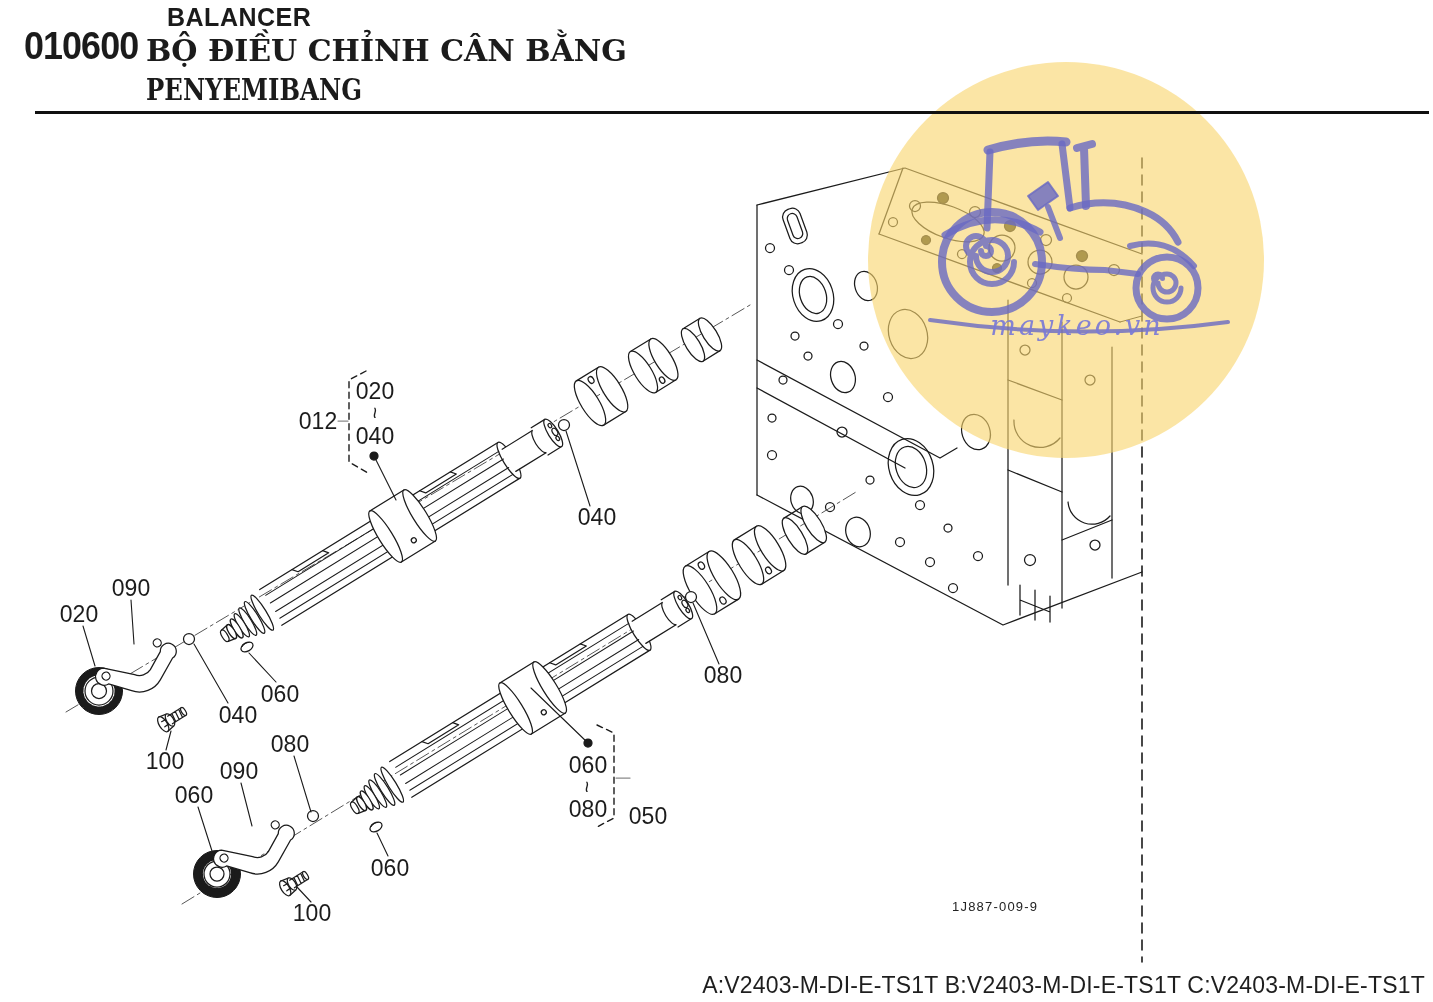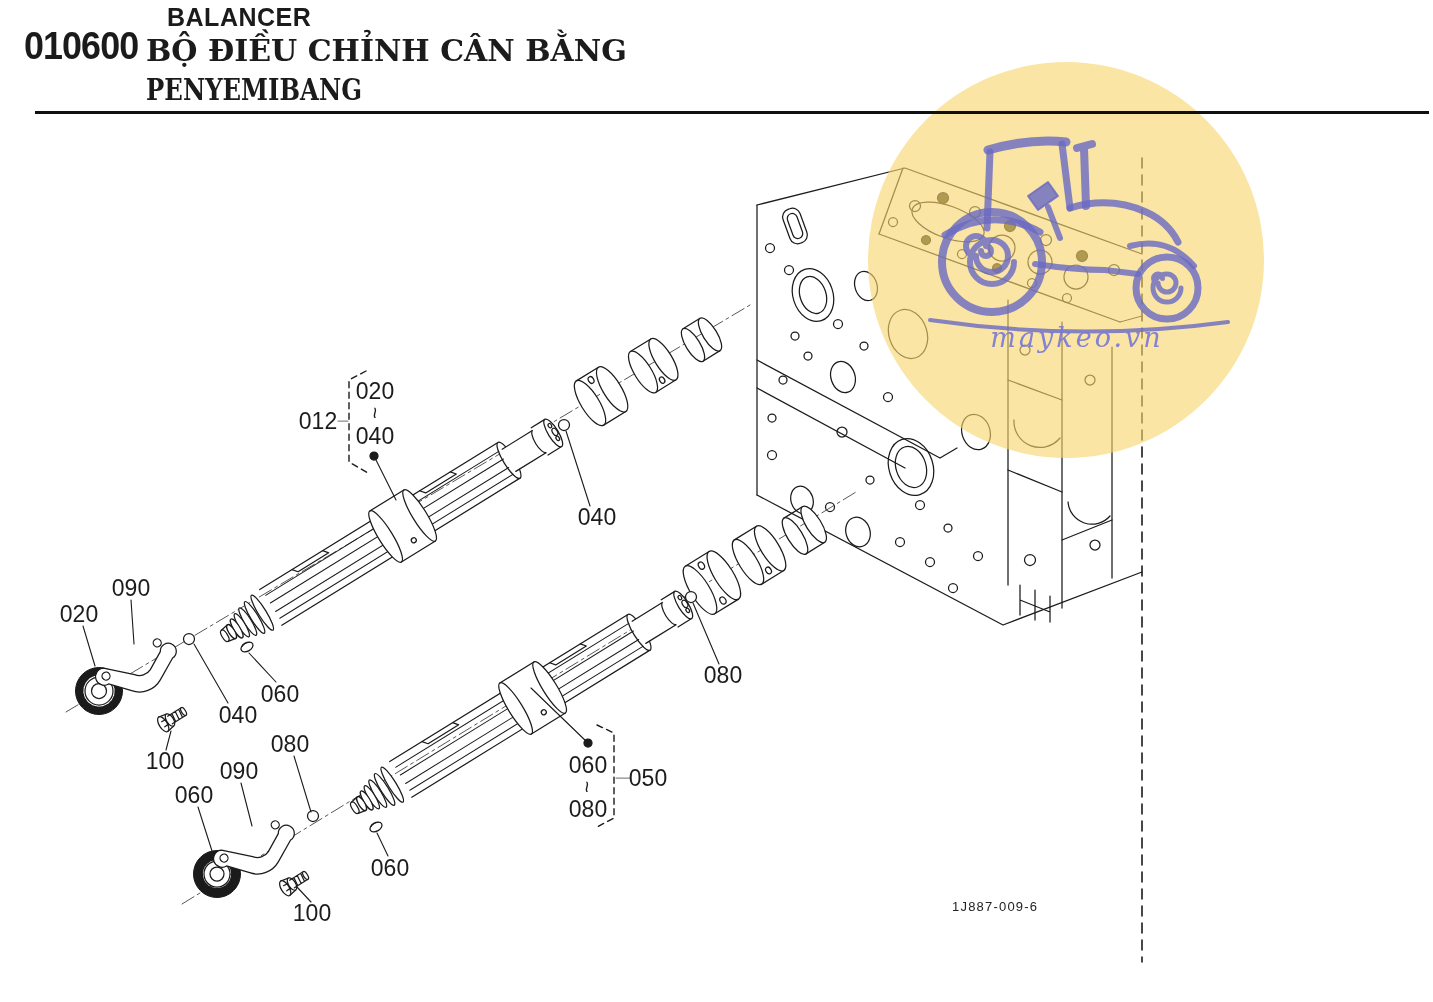--- a/index.html
+++ b/index.html
@@ -11,21 +11,21 @@
   #t-en{left:147px;top:5px;font:700 25px/1 "Liberation Sans",sans-serif;letter-spacing:.5px;margin-left:20px;}
   #t-vi{left:146px;top:36px;font:700 30px/1 "DejaVu Serif","Liberation Serif",serif;}
   #t-ms{left:146px;top:76px;font:700 29px/1 "DejaVu Serif","Liberation Serif",serif;
         transform:scaleX(.84);transform-origin:left top;}
   #rule{left:35px;top:111px;width:1394px;height:3px;background:#101010;}
   .co{position:absolute;transform:translate(-50%,-50%);font:23px/1 "Liberation Sans",sans-serif;
       color:#1c1c1c;white-space:nowrap;}
   .co.tilde{transform:translate(-50%,-50%) rotate(90deg);font-size:21px;}
   #figcode{left:952px;top:900px;font:13px/1 "Liberation Sans",sans-serif;letter-spacing:1.2px;color:#222;}
   #models{right:8px;top:974px;font:23px/1 "Liberation Sans",sans-serif;color:#1e1e1e;letter-spacing:.2px;}
-  #wmtext{left:1077px;top:337px;transform:translate(-50%,-50%);
+  #wmtext{left:1077px;top:325px;transform:translate(-50%,-50%);
           font:italic 27px/1 "DejaVu Serif","Liberation Serif",serif;
           color:rgba(122,122,214,.92);letter-spacing:3px;}
   svg{position:absolute;left:0;top:0;}
 </style>
 </head>
 <body>
 
 <div id="page">
 
   <svg width="1433" height="1002" viewBox="0 0 1433 1002">
@@ -335,17 +335,18 @@
   <div class="co" style="left:165px;top:761px">100</div>
   <div class="co" style="left:290px;top:744px">080</div>
   <div class="co" style="left:239px;top:771px">090</div>
   <div class="co" style="left:194px;top:795px">060</div>
   <div class="co" style="left:312px;top:913px">100</div>
   <div class="co" style="left:390px;top:868px">060</div>
   <div class="co" style="left:723px;top:675px">080</div>
   <div class="co" style="left:588px;top:765px">060</div>
   <div class="co tilde" style="left:587px;top:787px">~</div>
   <div class="co" style="left:588px;top:809px">080</div>
-  <div class="co" style="left:648px;top:778px">050</div>
+  <div class="co" style="left:648px;top:816px">050</div>
 
   <div id="wmtext" class="abs">maykeo.vn</div>
-  <div id="figcode" class="abs">1J887-009-6</div>
+  <div id="figcode" class="abs">1J887-009-9</div>
+  <div id="models" class="abs">A:V2403-M-DI-E-TS1T B:V2403-M-DI-E-TS1T C:V2403-M-DI-E-TS1T</div>
 </div>
 
 </body></html>

